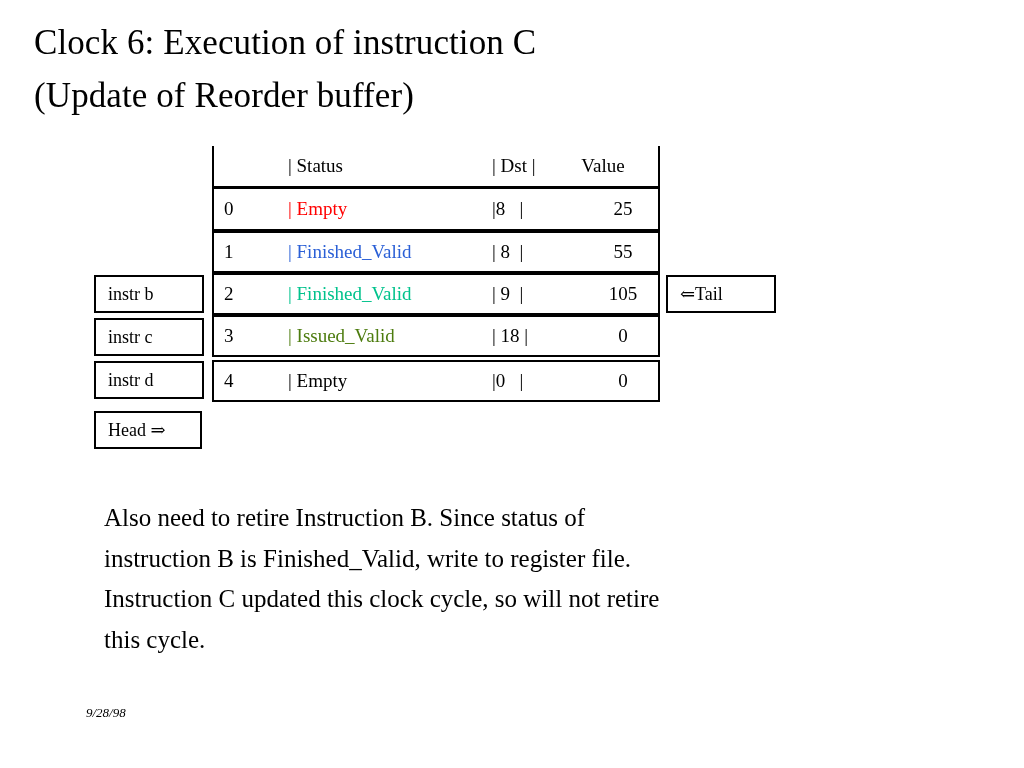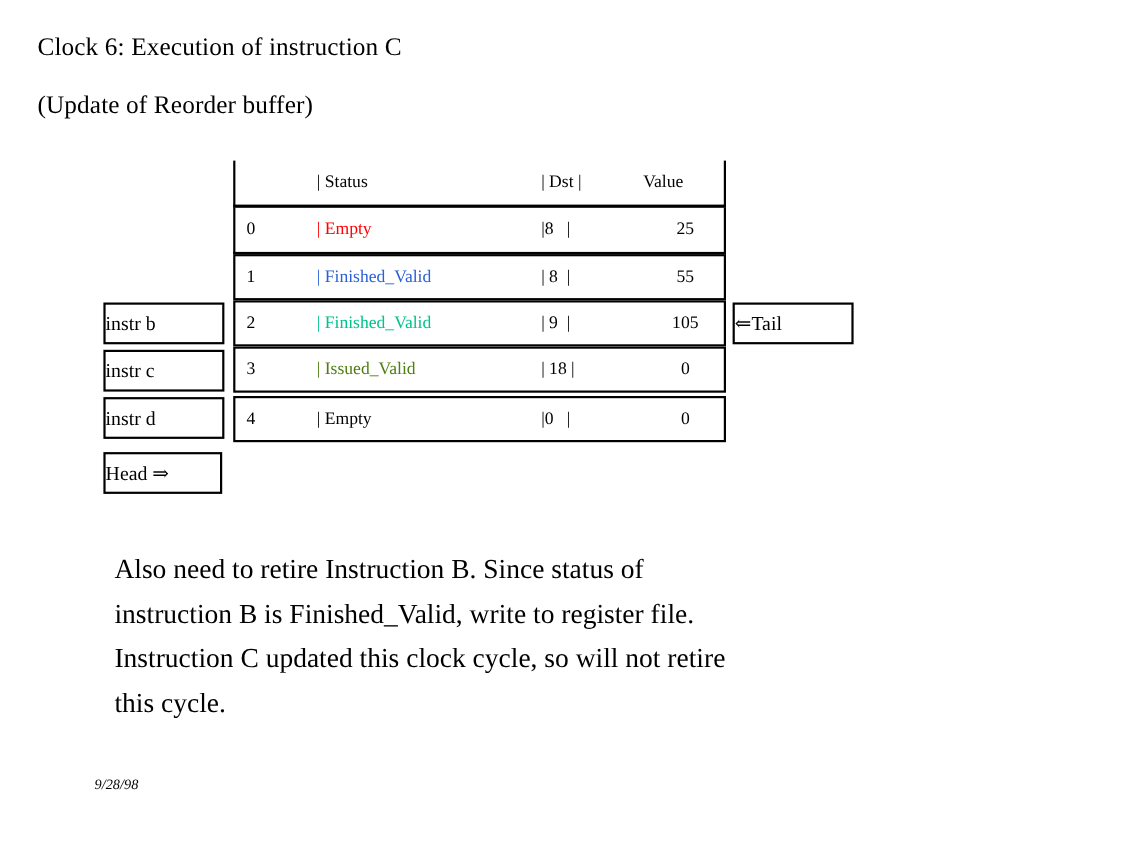--- a/index.html
+++ b/index.html
@@ -16,21 +16,21 @@
     overflow: hidden;
     position: relative;
   }
 
   
   #slide-title {
     position: absolute;
     left: 34px;
     top: 16px;
     width: 950px;
-    font-size: 23px;
+    font-size: 35px;
     line-height: 53px;
     letter-spacing: 0.1px;
     color: #000;
     white-space: pre-line;
   }
 
   
   #rob-table {
     position: absolute;
     left: 212px;
@@ -63,21 +63,21 @@
     border-top: 2px solid #000;
   }
   .rob-last-row {
     margin-top: 3px;
     border-top: 2px solid #000;
   }
 
   .cells {
     position: absolute;
     left: 0; top: 0; right: 0; bottom: 0;
-    font-size: 16px;
+    font-size: 19px;
   }
   .c-idx {
     position: absolute;
     left: 10px;
     top: 50%;
     transform: translateY(-50%);
   }
   .c-status {
     position: absolute;
     left: 74px;
@@ -113,20 +113,21 @@
   
   .side-box {
     position: absolute;
     border: 2px solid #000;
     background: #fff;
     box-sizing: border-box;
     font-size: 18px;
     line-height: 1;
     display: flex;
     align-items: center;
+    padding-left: 12px;
   }
   #instr-b { left: 94px; top: 275px; width: 110px; height: 38px; }
   #instr-c { left: 94px; top: 318px; width: 110px; height: 38px; }
   #instr-d { left: 94px; top: 361px; width: 110px; height: 38px; }
   #head-ptr { left: 94px; top: 411px; width: 108px; height: 38px; }
   #tail-ptr { left: 666px; top: 275px; width: 110px; height: 38px; }
 
   
   #body-text {
     position: absolute;

